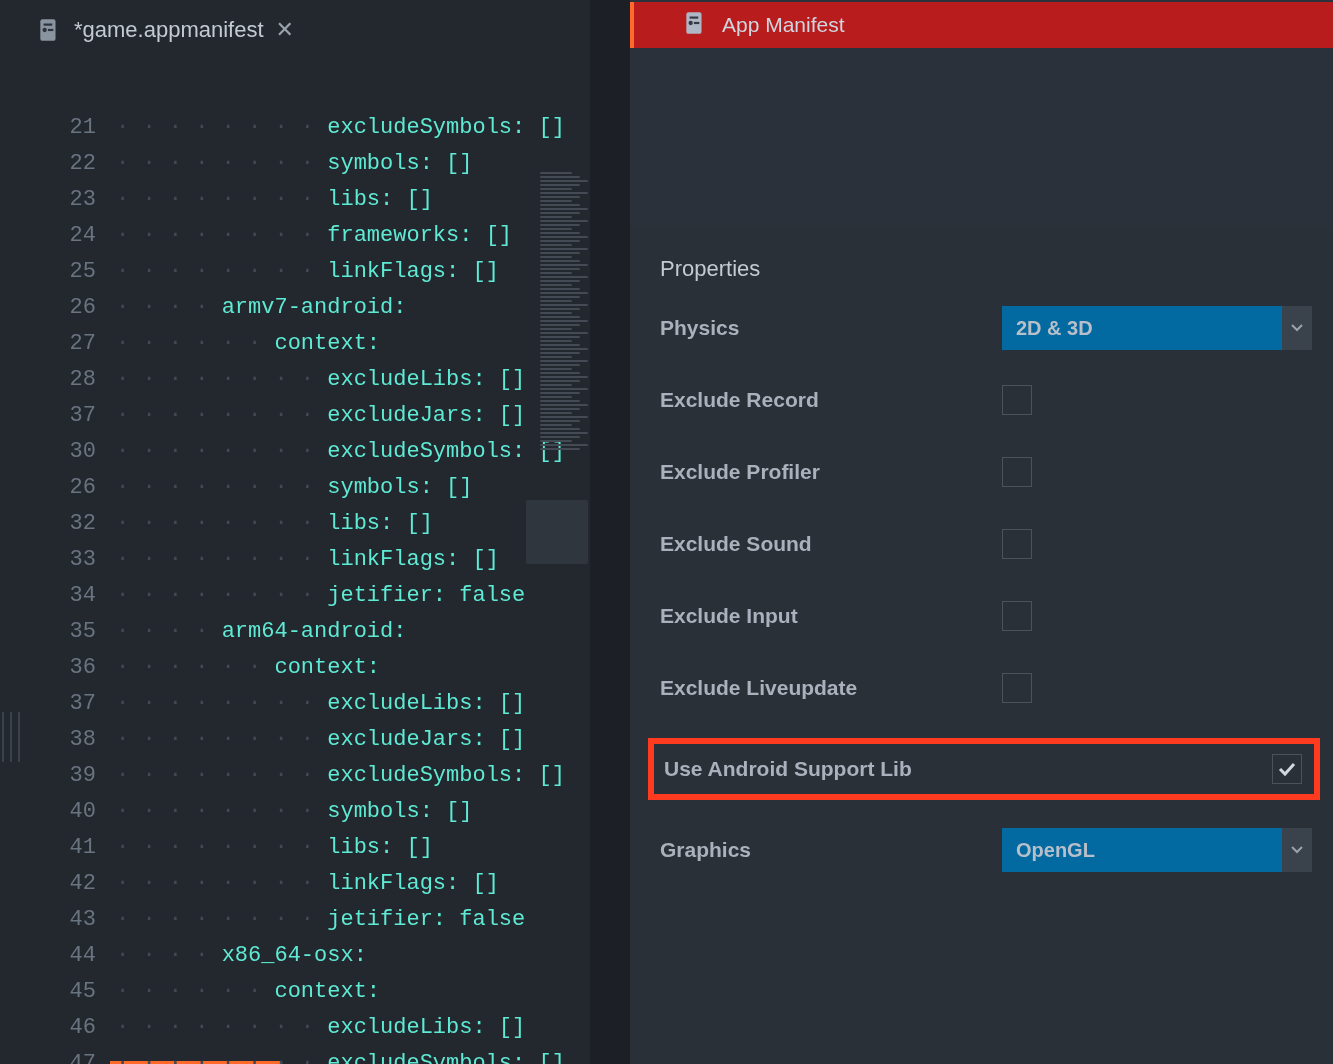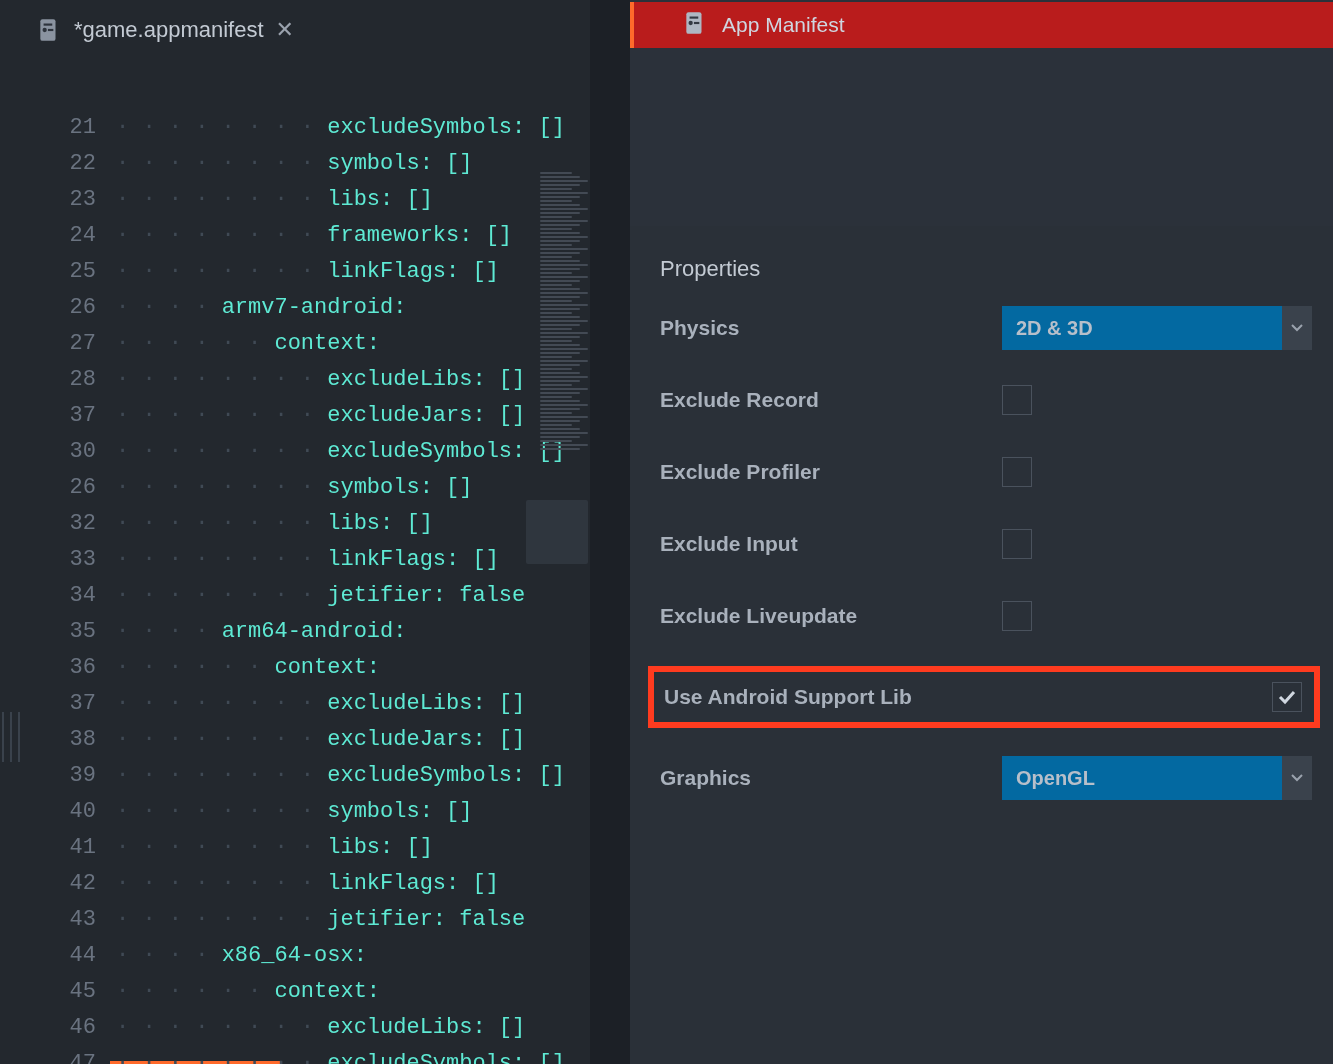--- a/index.html
+++ b/index.html
@@ -287,20 +287,24 @@
         <div class="prop-row">
           <span class="prop-label">Exclude Record</span>
           <div class="checkbox"></div>
         </div>
 
         <div class="prop-row">
           <span class="prop-label">Exclude Profiler</span>
           <div class="checkbox"></div>
         </div>
 
+        <div class="prop-row">
+          <span class="prop-label">Exclude Sound</span>
+          <div class="checkbox"></div>
+        </div>
 
         <div class="prop-row">
           <span class="prop-label">Exclude Input</span>
           <div class="checkbox"></div>
         </div>
 
         <div class="prop-row">
           <span class="prop-label">Exclude Liveupdate</span>
           <div class="checkbox"></div>
         </div>

